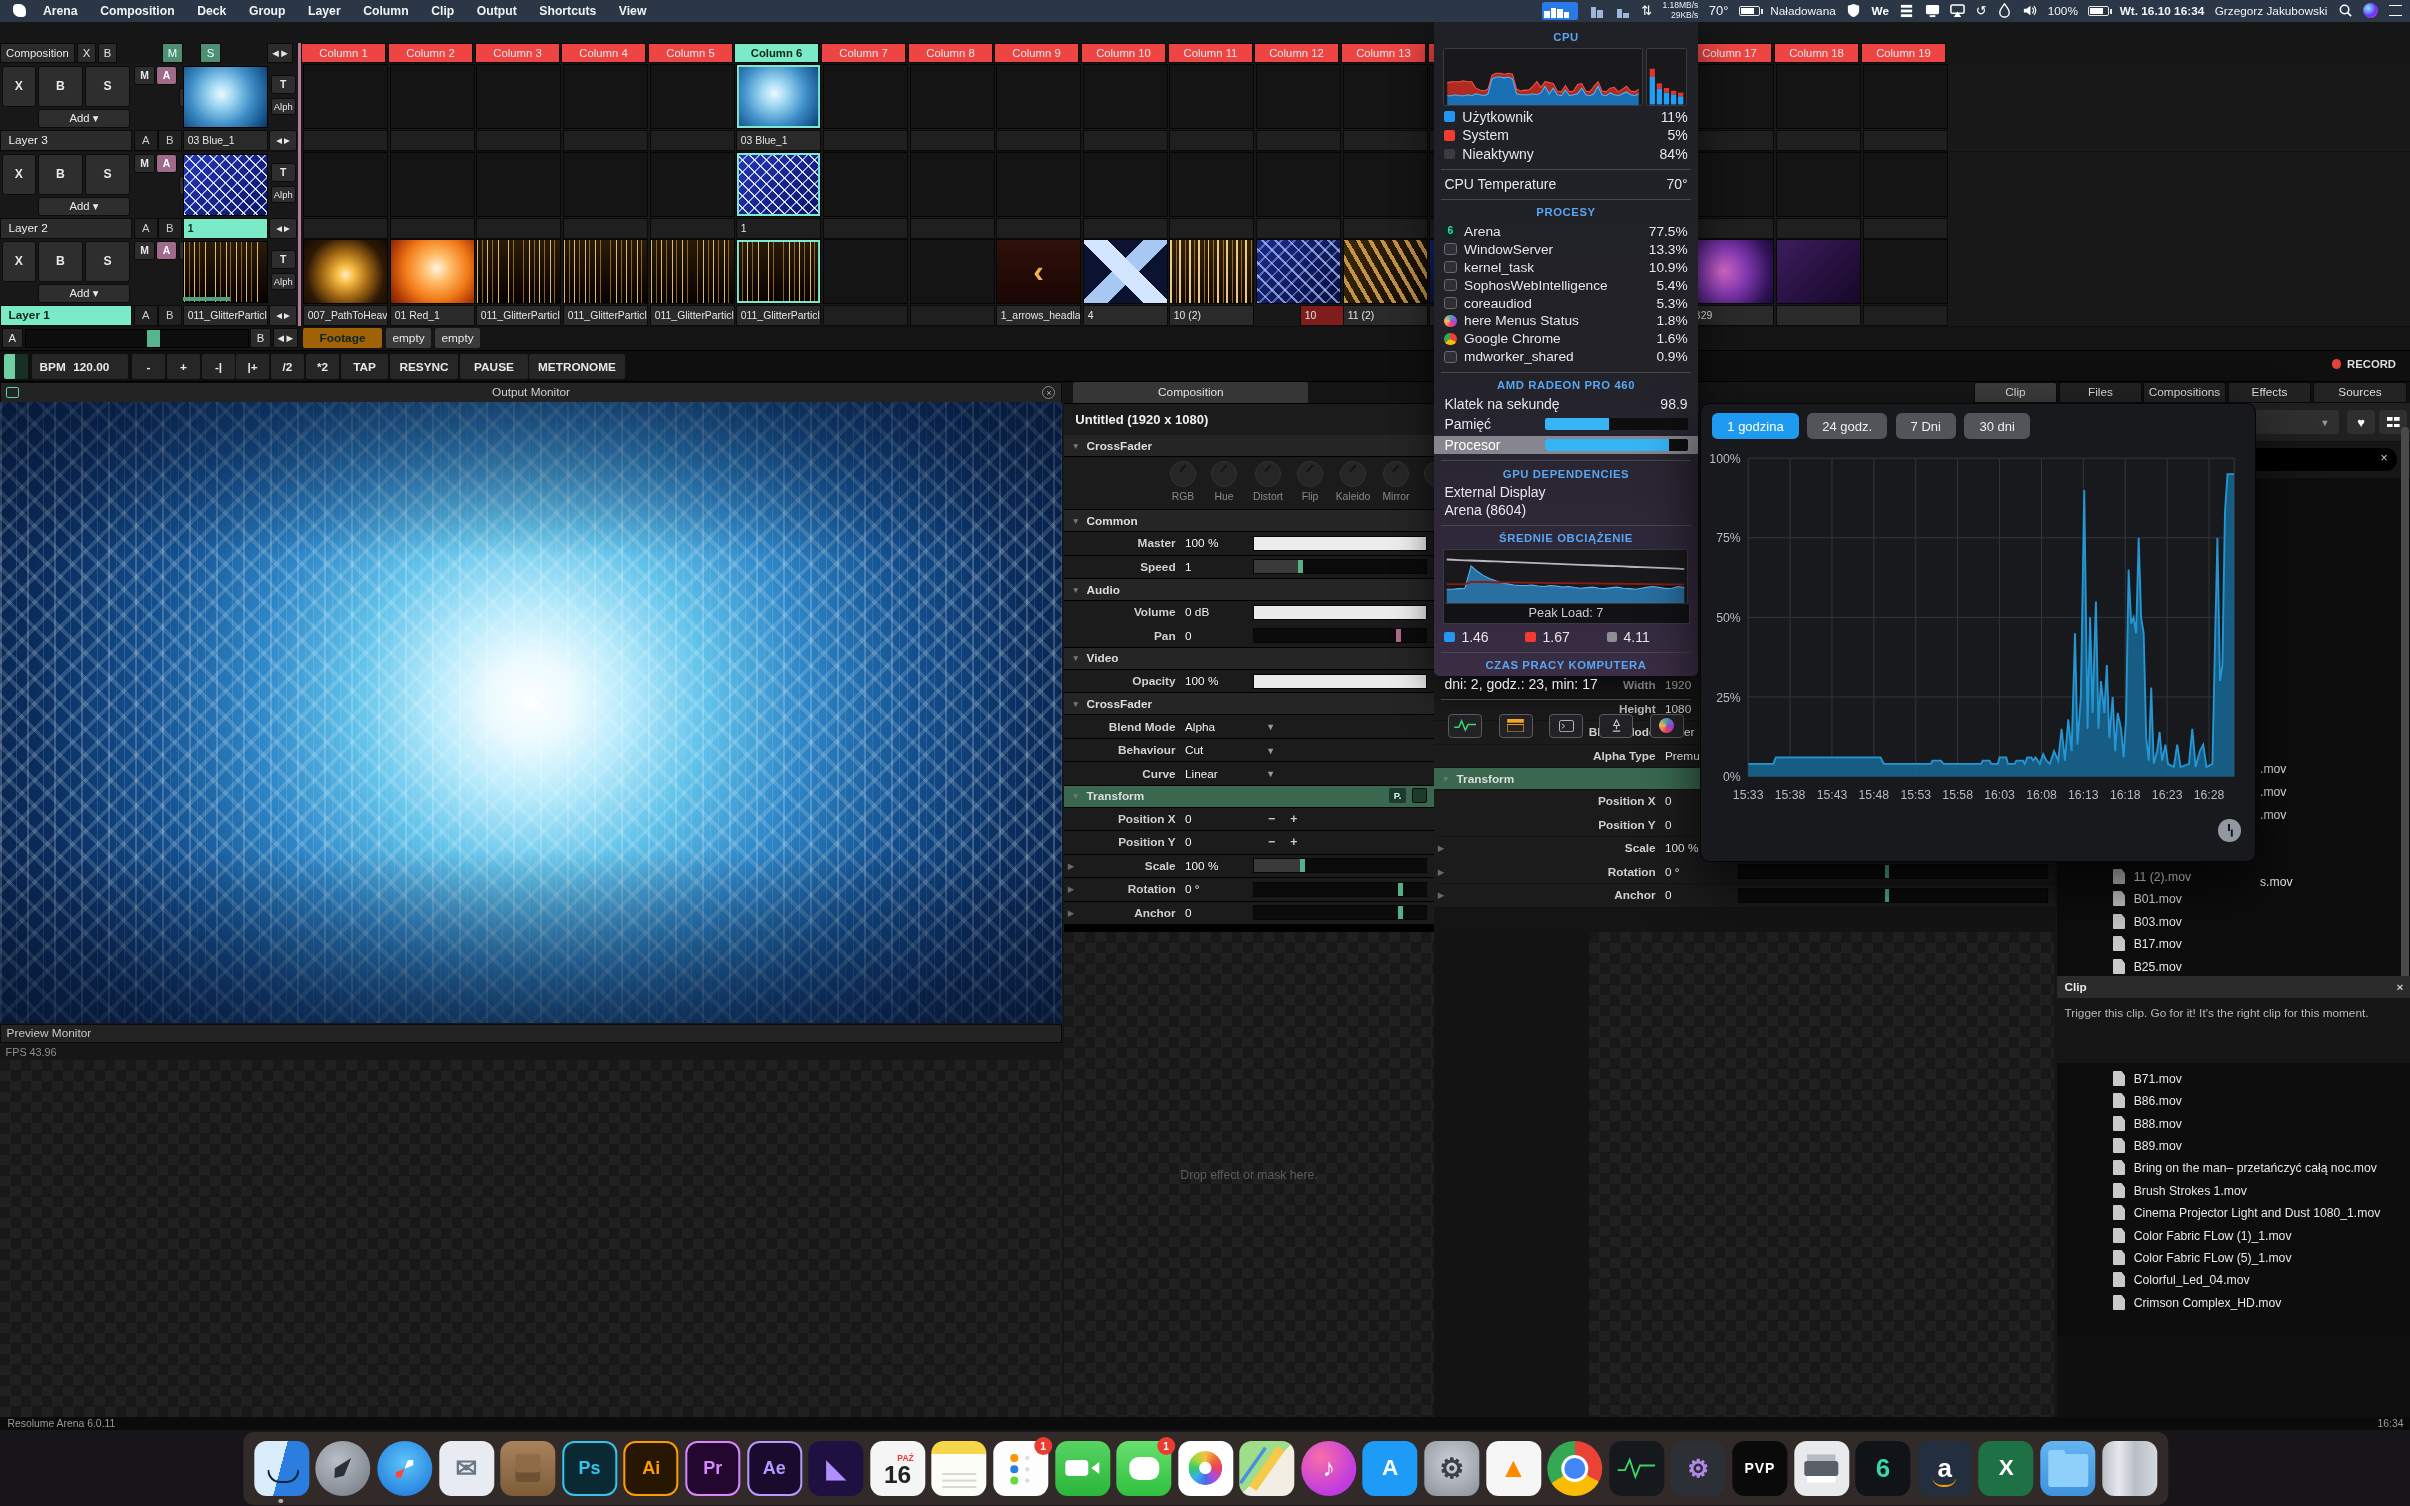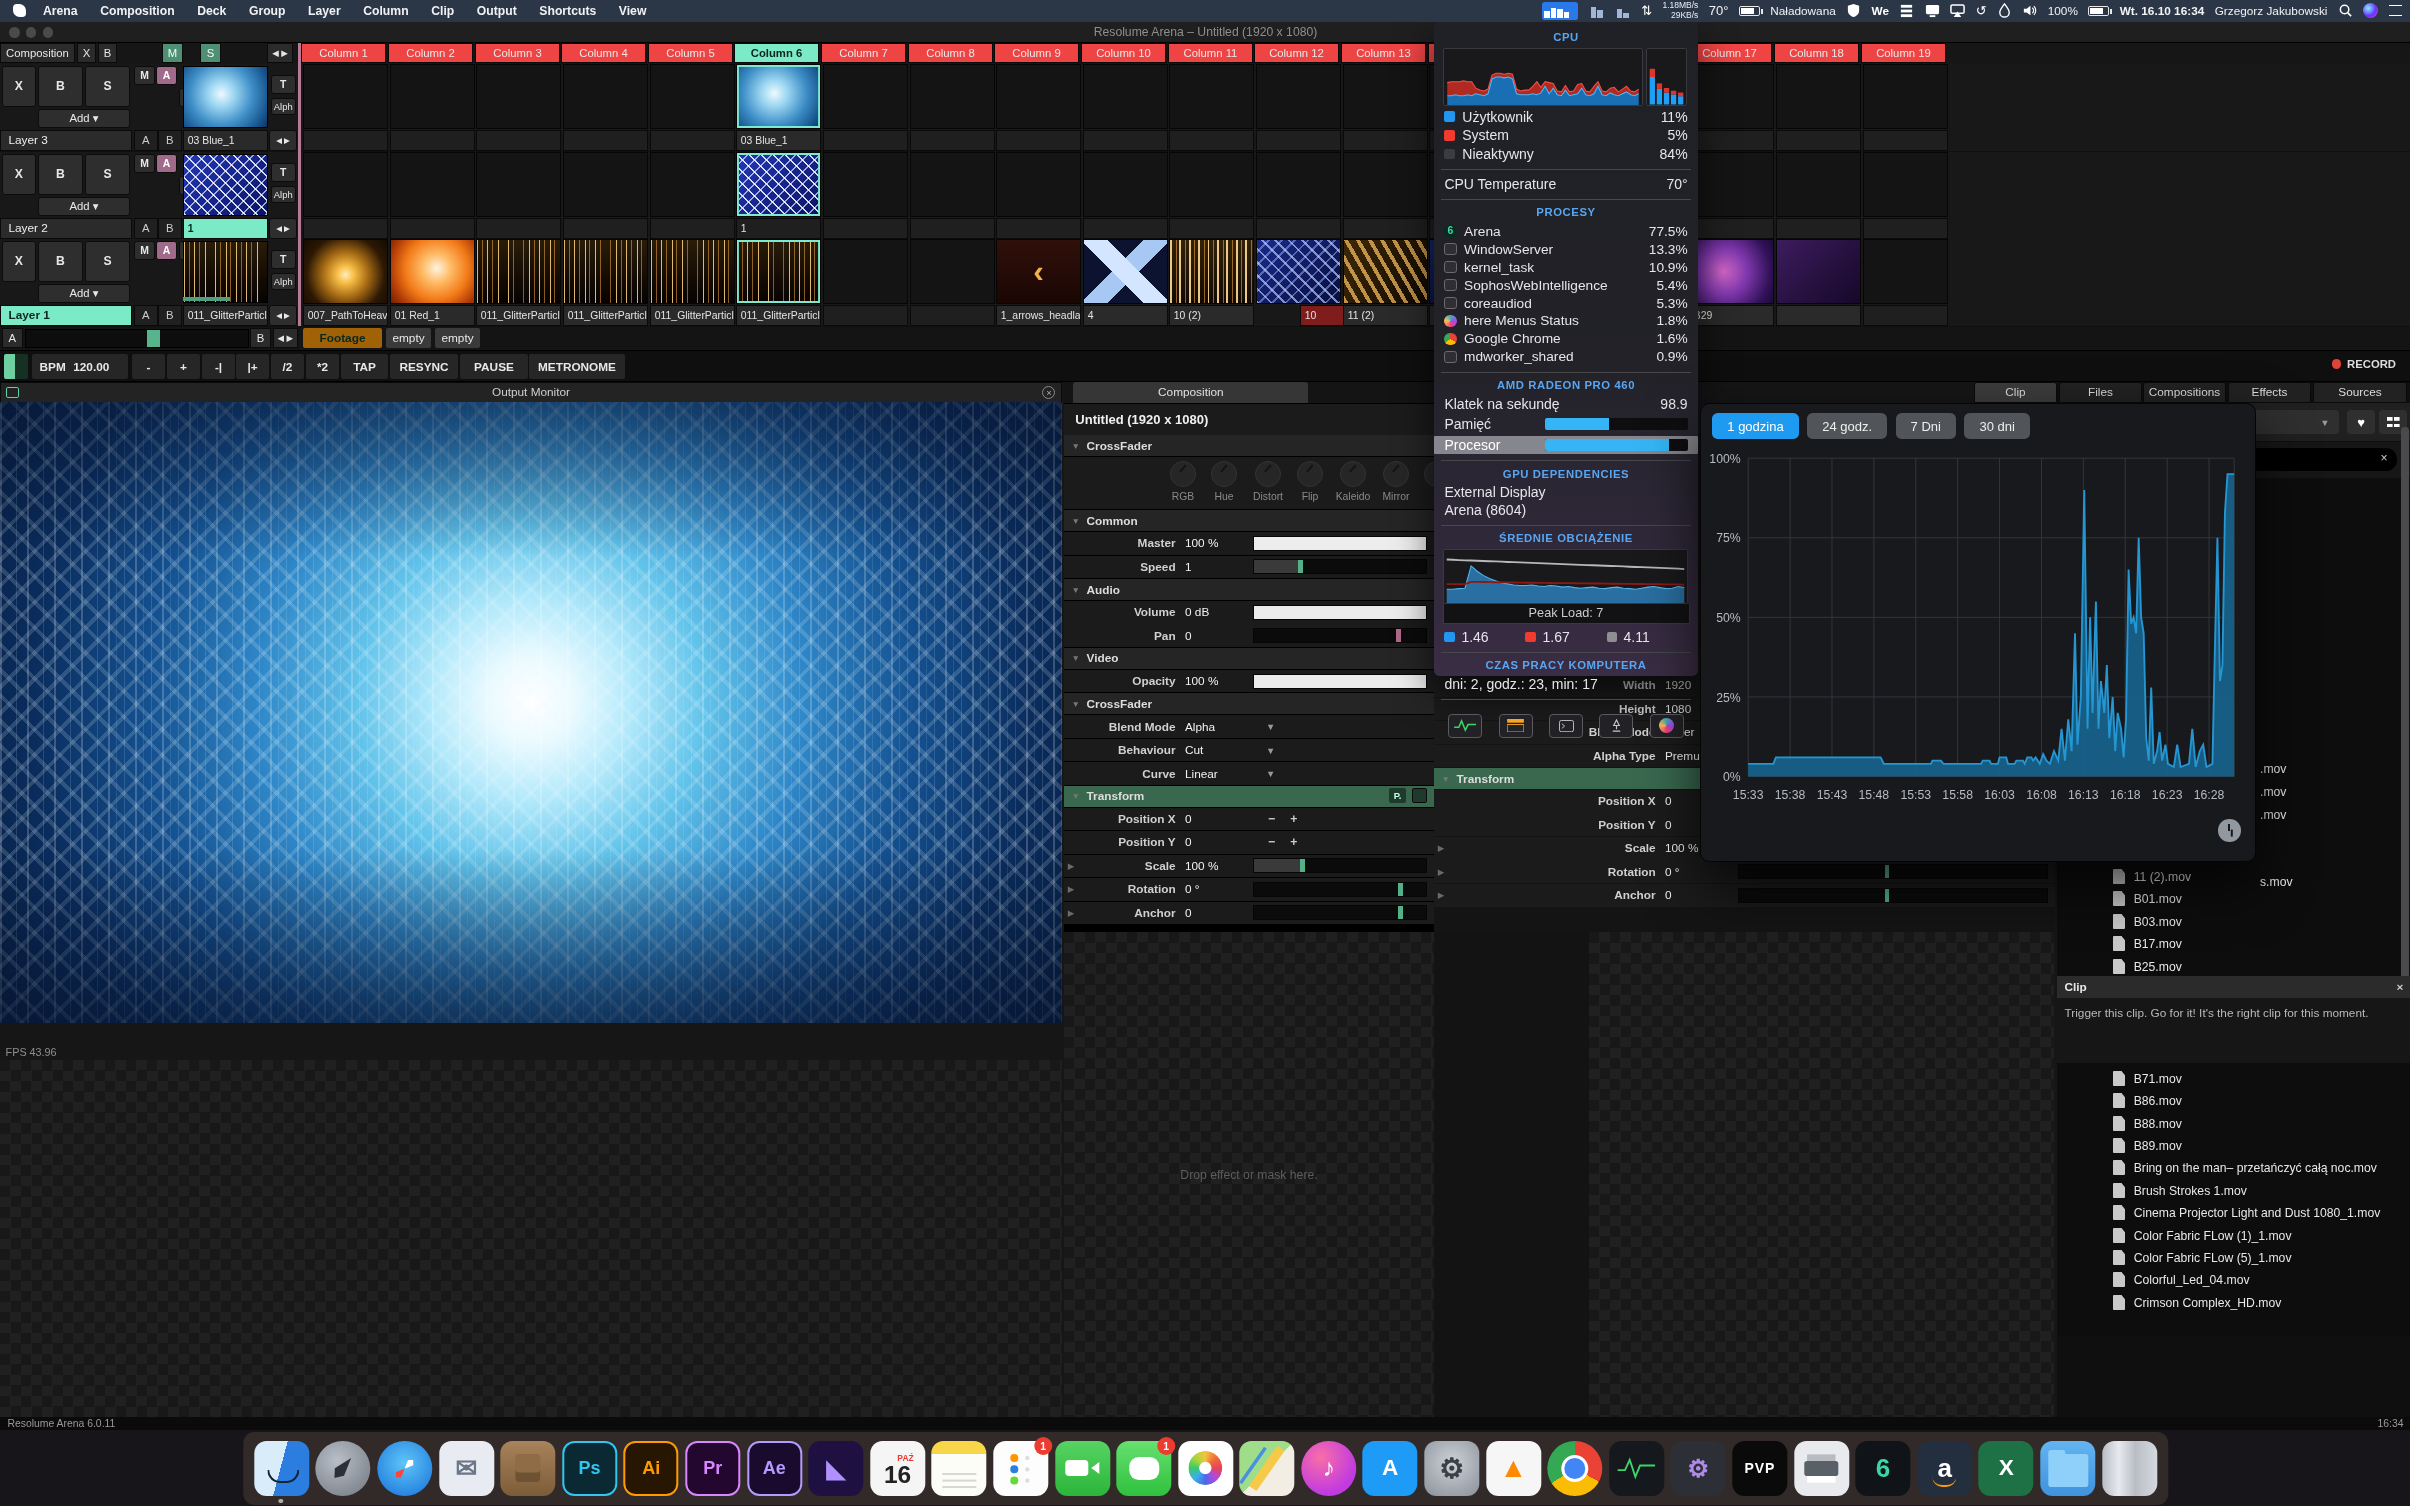--- a/index.html
+++ b/index.html
@@ -353,26 +353,20 @@
       <svg class="sicon" viewBox="0 0 16 16">
           <circle cx="7" cy="7" r="4.5" fill="none" stroke="#fff" stroke-width="1.6"></circle>
           <path d="M10.5 10.5L14 14" stroke="#fff" stroke-width="1.8"></path>
         </svg>
       <span class="siri"></span>
       <span class="nc"></span>
     </div>
   </div>
 
   <div class="rwindow">
-    <div class="titlebar">
-      <span class="tl" style="left:9.4px"></span>
-      <span class="tl" style="left:26px"></span>
-      <span class="tl" style="left:43px"></span>
-      <div class="title">Resolume Arena – Untitled (1920 x 1080)</div>
-    </div>
 
     <div class="ghead">
       <div class="gcell" style="left:0;width:75px">Composition</div>
       <div class="gcell" style="left:77px;width:19px">X</div>
       <div class="gcell" style="left:98px;width:19px">B</div>
       <div class="gcell tealbtn" style="left:162px;width:21px">M</div>
       <div class="gcell tealbtn" style="left:200px;width:21px">S</div>
       <div class="gcell" style="left:267px;width:26px;font-size:8.5px">◀ ▶</div>
       <div id="column-row">
           <div class="colhead" style="left: 301px; width: 85px;">Column 1</div>
@@ -716,20 +710,23 @@
         <div class="bcell" style="left: 460px; width: 68px;">PAUSE</div>
         <div class="bcell" style="left: 529px; width: 96px;">METRONOME</div>
       </div>
 
     <div class="phead" style="left:0;top:360px;width:1062px">
       <span class="monico"></span>
       <span>Output Monitor</span>
       <span class="closex">×</span>
     </div>
     <div class="outart"></div>
+    <div class="pmlabel">
+        <span>Preview Monitor</span>
+      </div>
     <div class="fps">FPS 43.96</div>
     <div class="outchk checker"></div>
 
     <div class="comp" id="comp-panel">
       <div class="ctabbar">
         <div class="ctab">Composition</div>
       </div>
       <div class="cname">Untitled (1920 x 1080)</div>
       <div class="shead">
           <span class="tri">▼</span>

